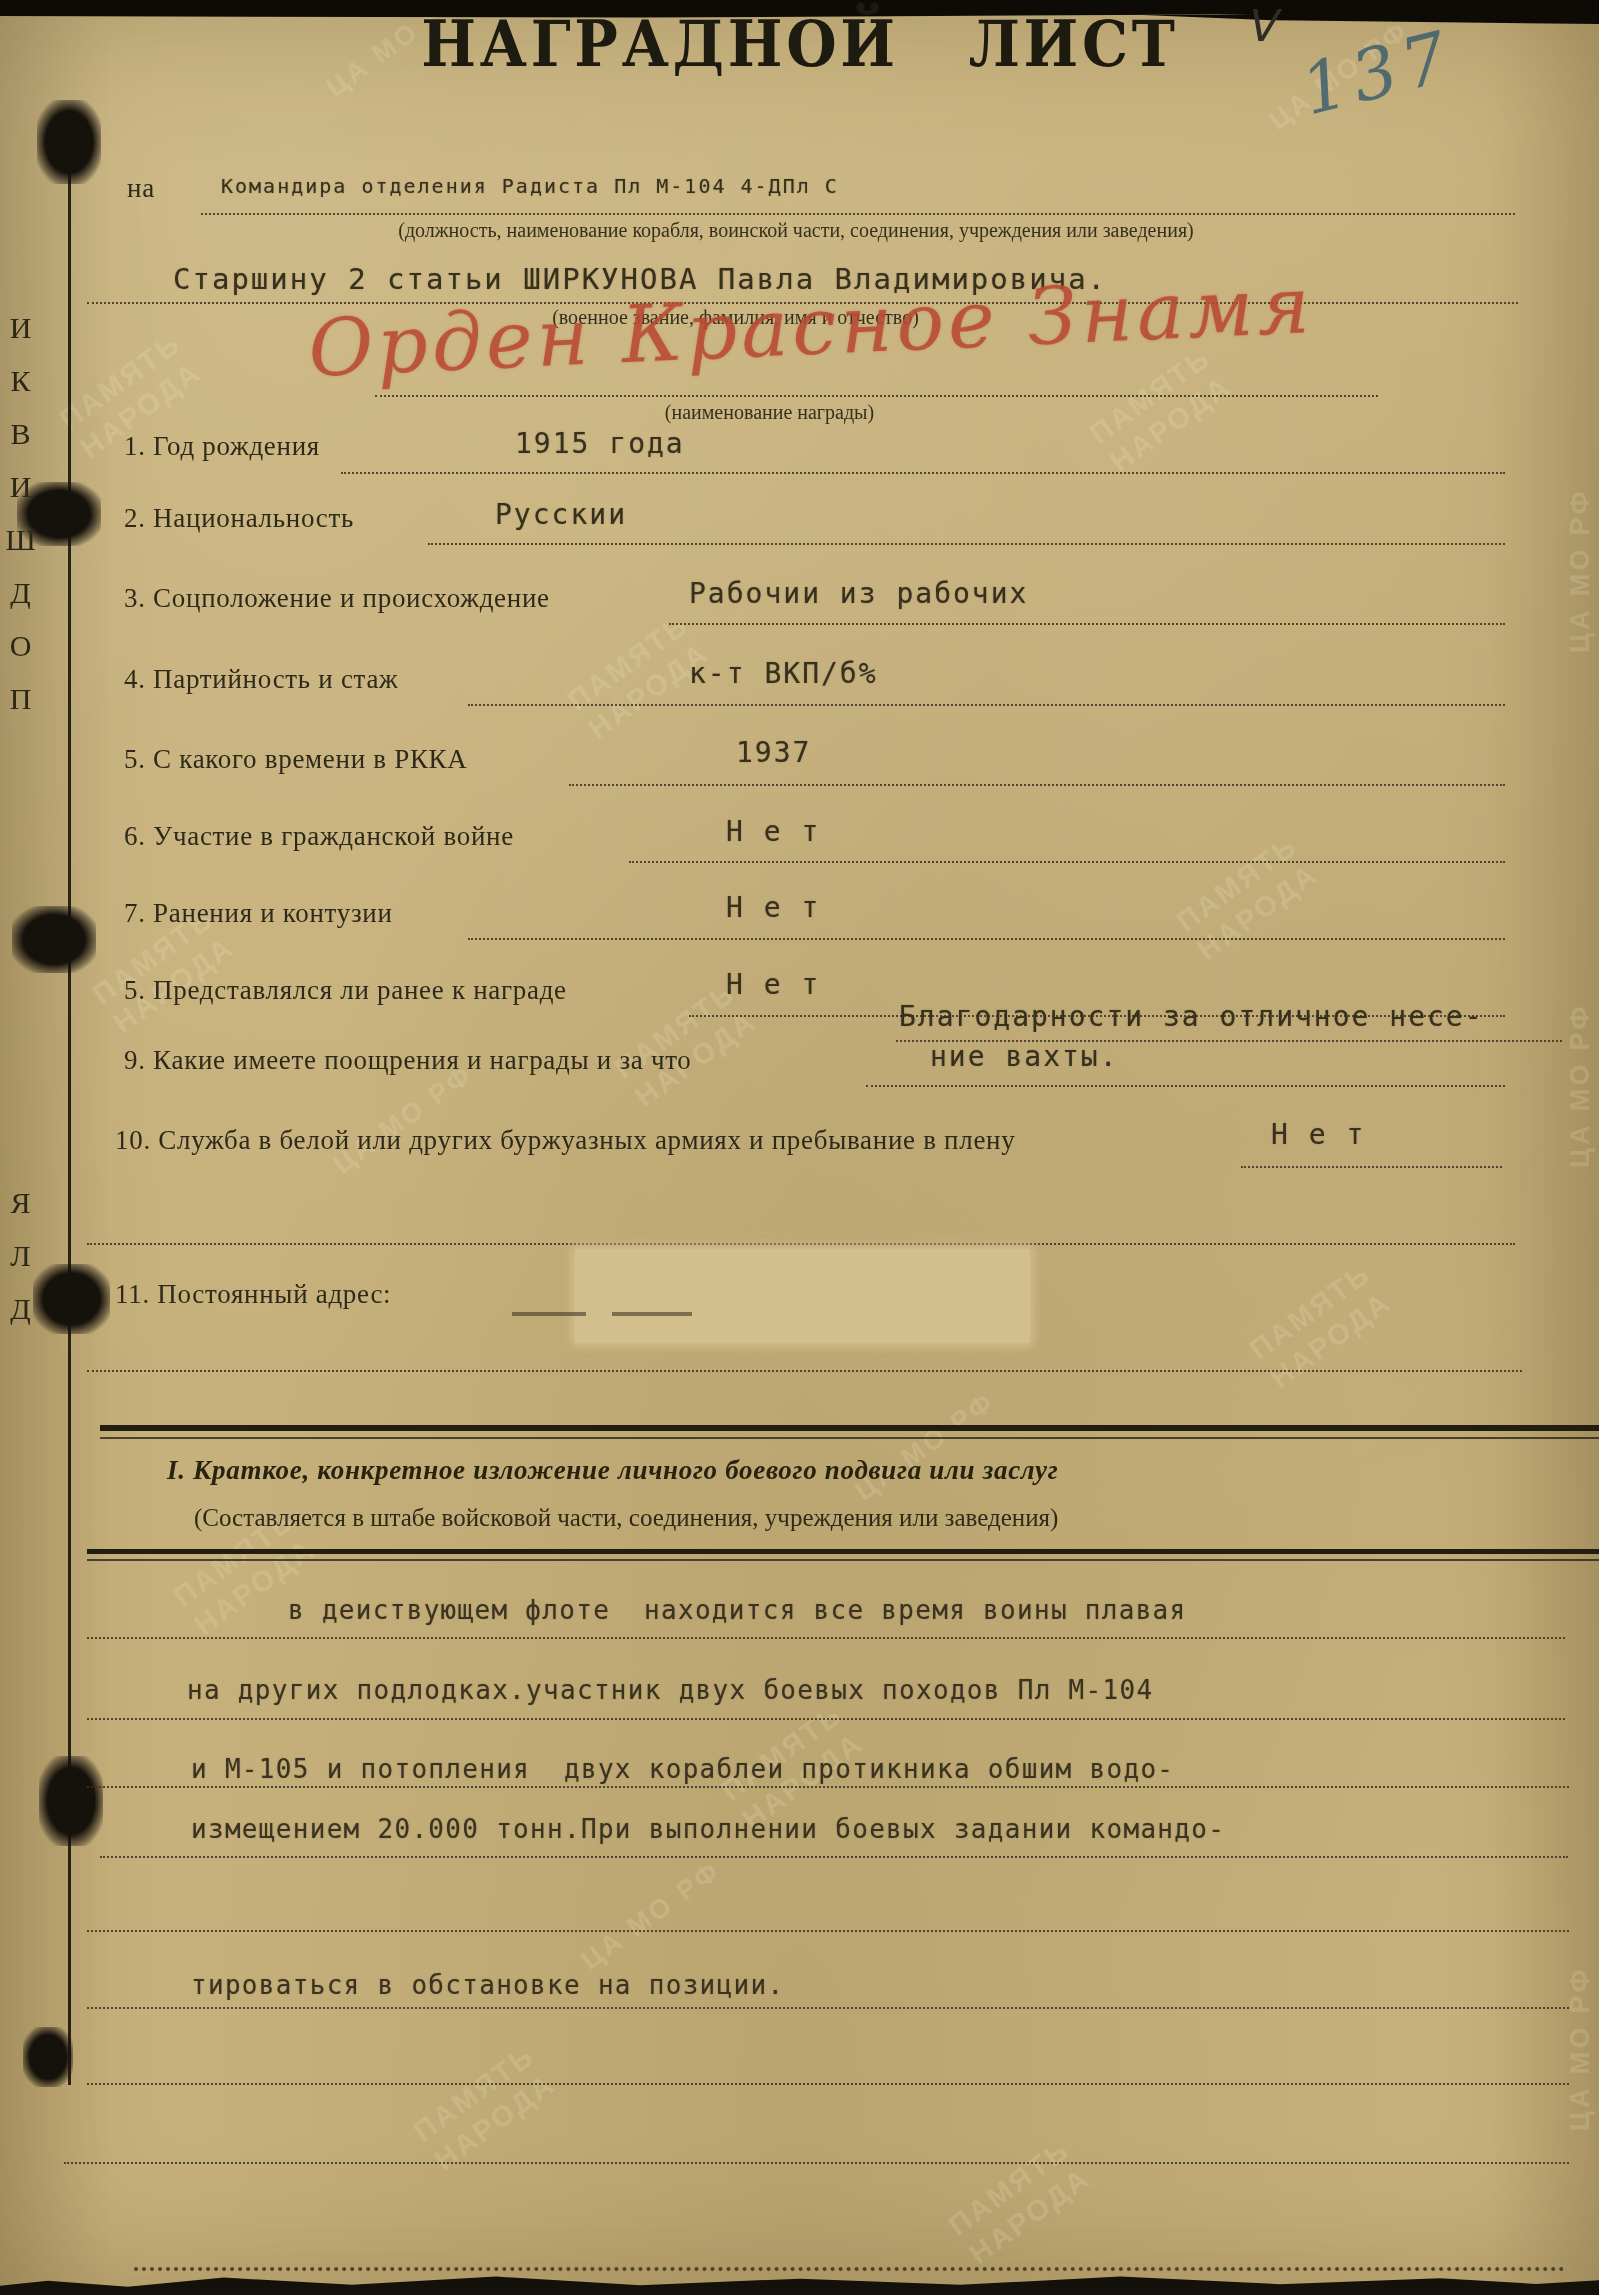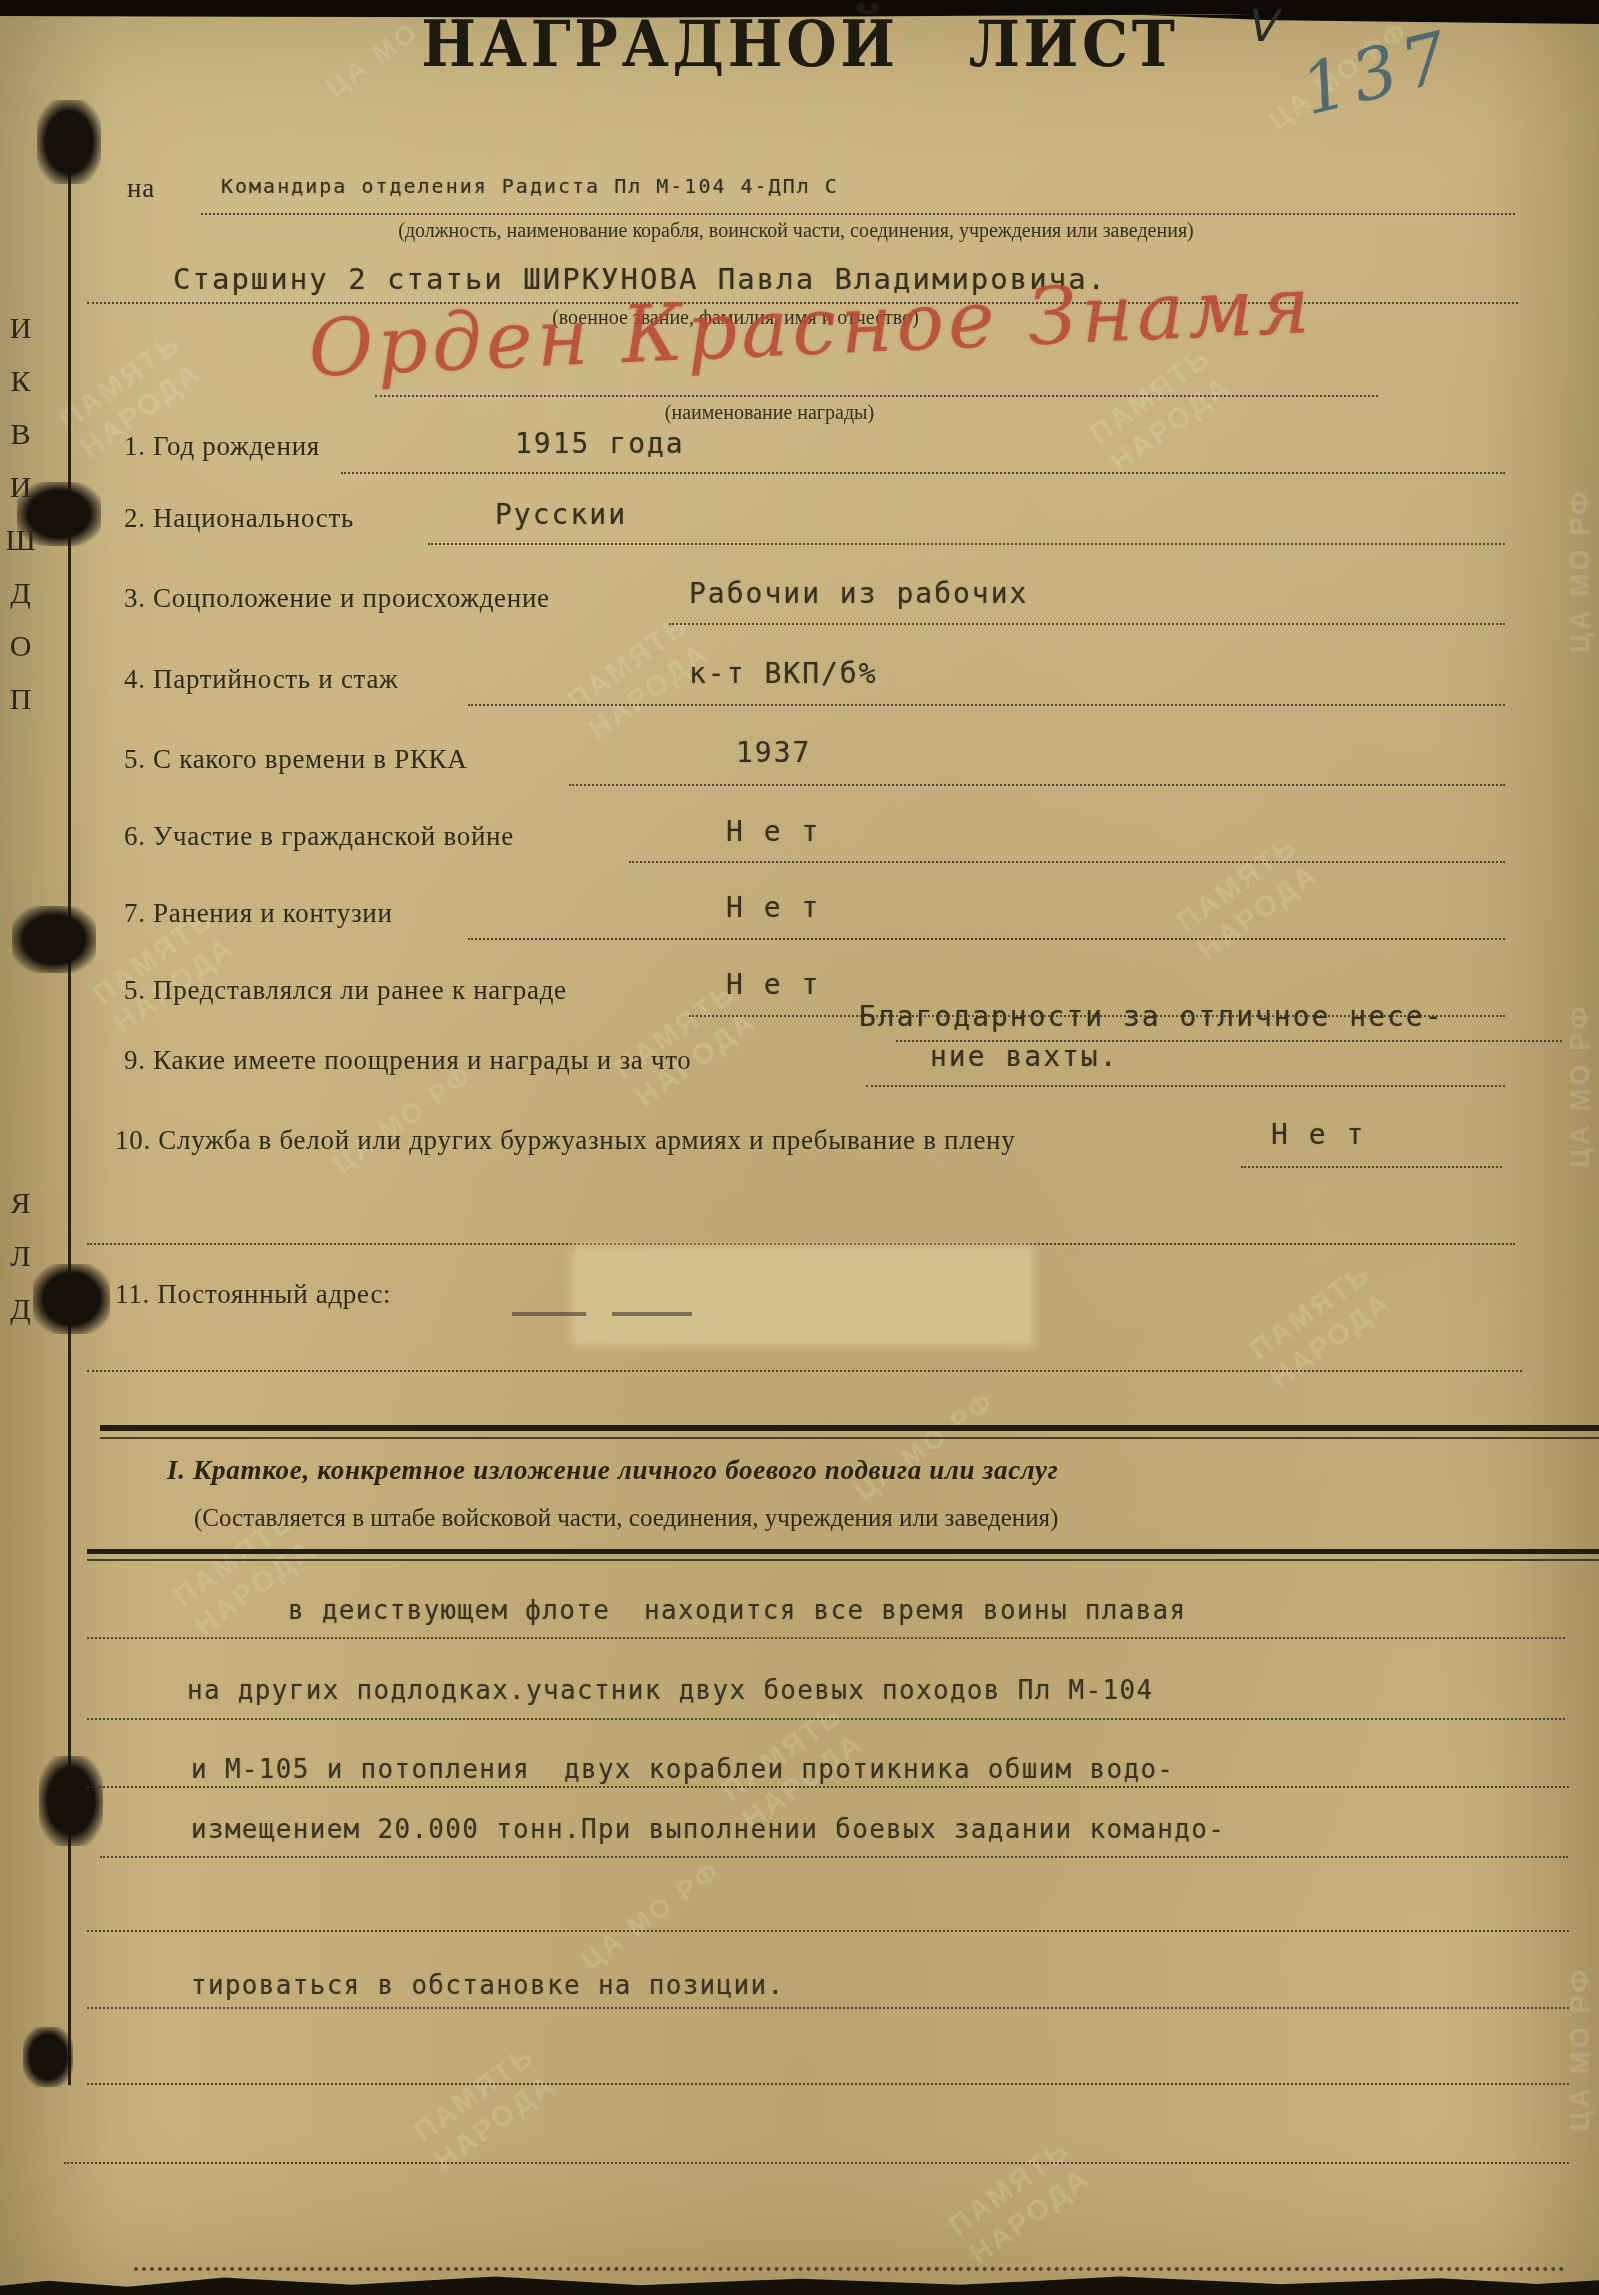--- a/index.html
+++ b/index.html
@@ -160,21 +160,21 @@
   <div class="abs val" style="left:726px;top:815px">Н е т</div>
 
   <div class="abs lbl" style="left:124px;top:898px">7. Ранения и контузии</div>
   <div class="abs dots" style="left:468px;top:938px;width:1037px"></div>
   <div class="abs val" style="left:726px;top:891px">Н е т</div>
 
   <div class="abs lbl" style="left:124px;top:975px">5. Представлялся ли ранее к награде</div>
   <div class="abs dots" style="left:689px;top:1015px;width:816px"></div>
   <div class="abs val" style="left:726px;top:968px">Н е т</div>
 
-  <div class="abs val" style="left:859px;top:1000px">Благодарности за отличное несе-</div>
+  <div class="abs val" style="left:899px;top:1000px">Благодарности за отличное несе-</div>
   <div class="abs dots" style="left:896px;top:1040px;width:666px"></div>
   <div class="abs lbl" style="left:124px;top:1045px">9. Какие имеете поощрения и награды и за что</div>
   <div class="abs dots" style="left:866px;top:1085px;width:639px"></div>
   <div class="abs val" style="left:930px;top:1040px">ние вахты.</div>
 
   <div class="abs lbl" style="left:115px;top:1125px">10. Служба в белой или других буржуазных армиях и пребывание в плену</div>
   <div class="abs dots" style="left:1241px;top:1166px;width:261px"></div>
   <div class="abs val" style="left:1271px;top:1118px">Н е т</div>
 
   <div class="abs dots" style="left:87px;top:1243px;width:1428px"></div>

